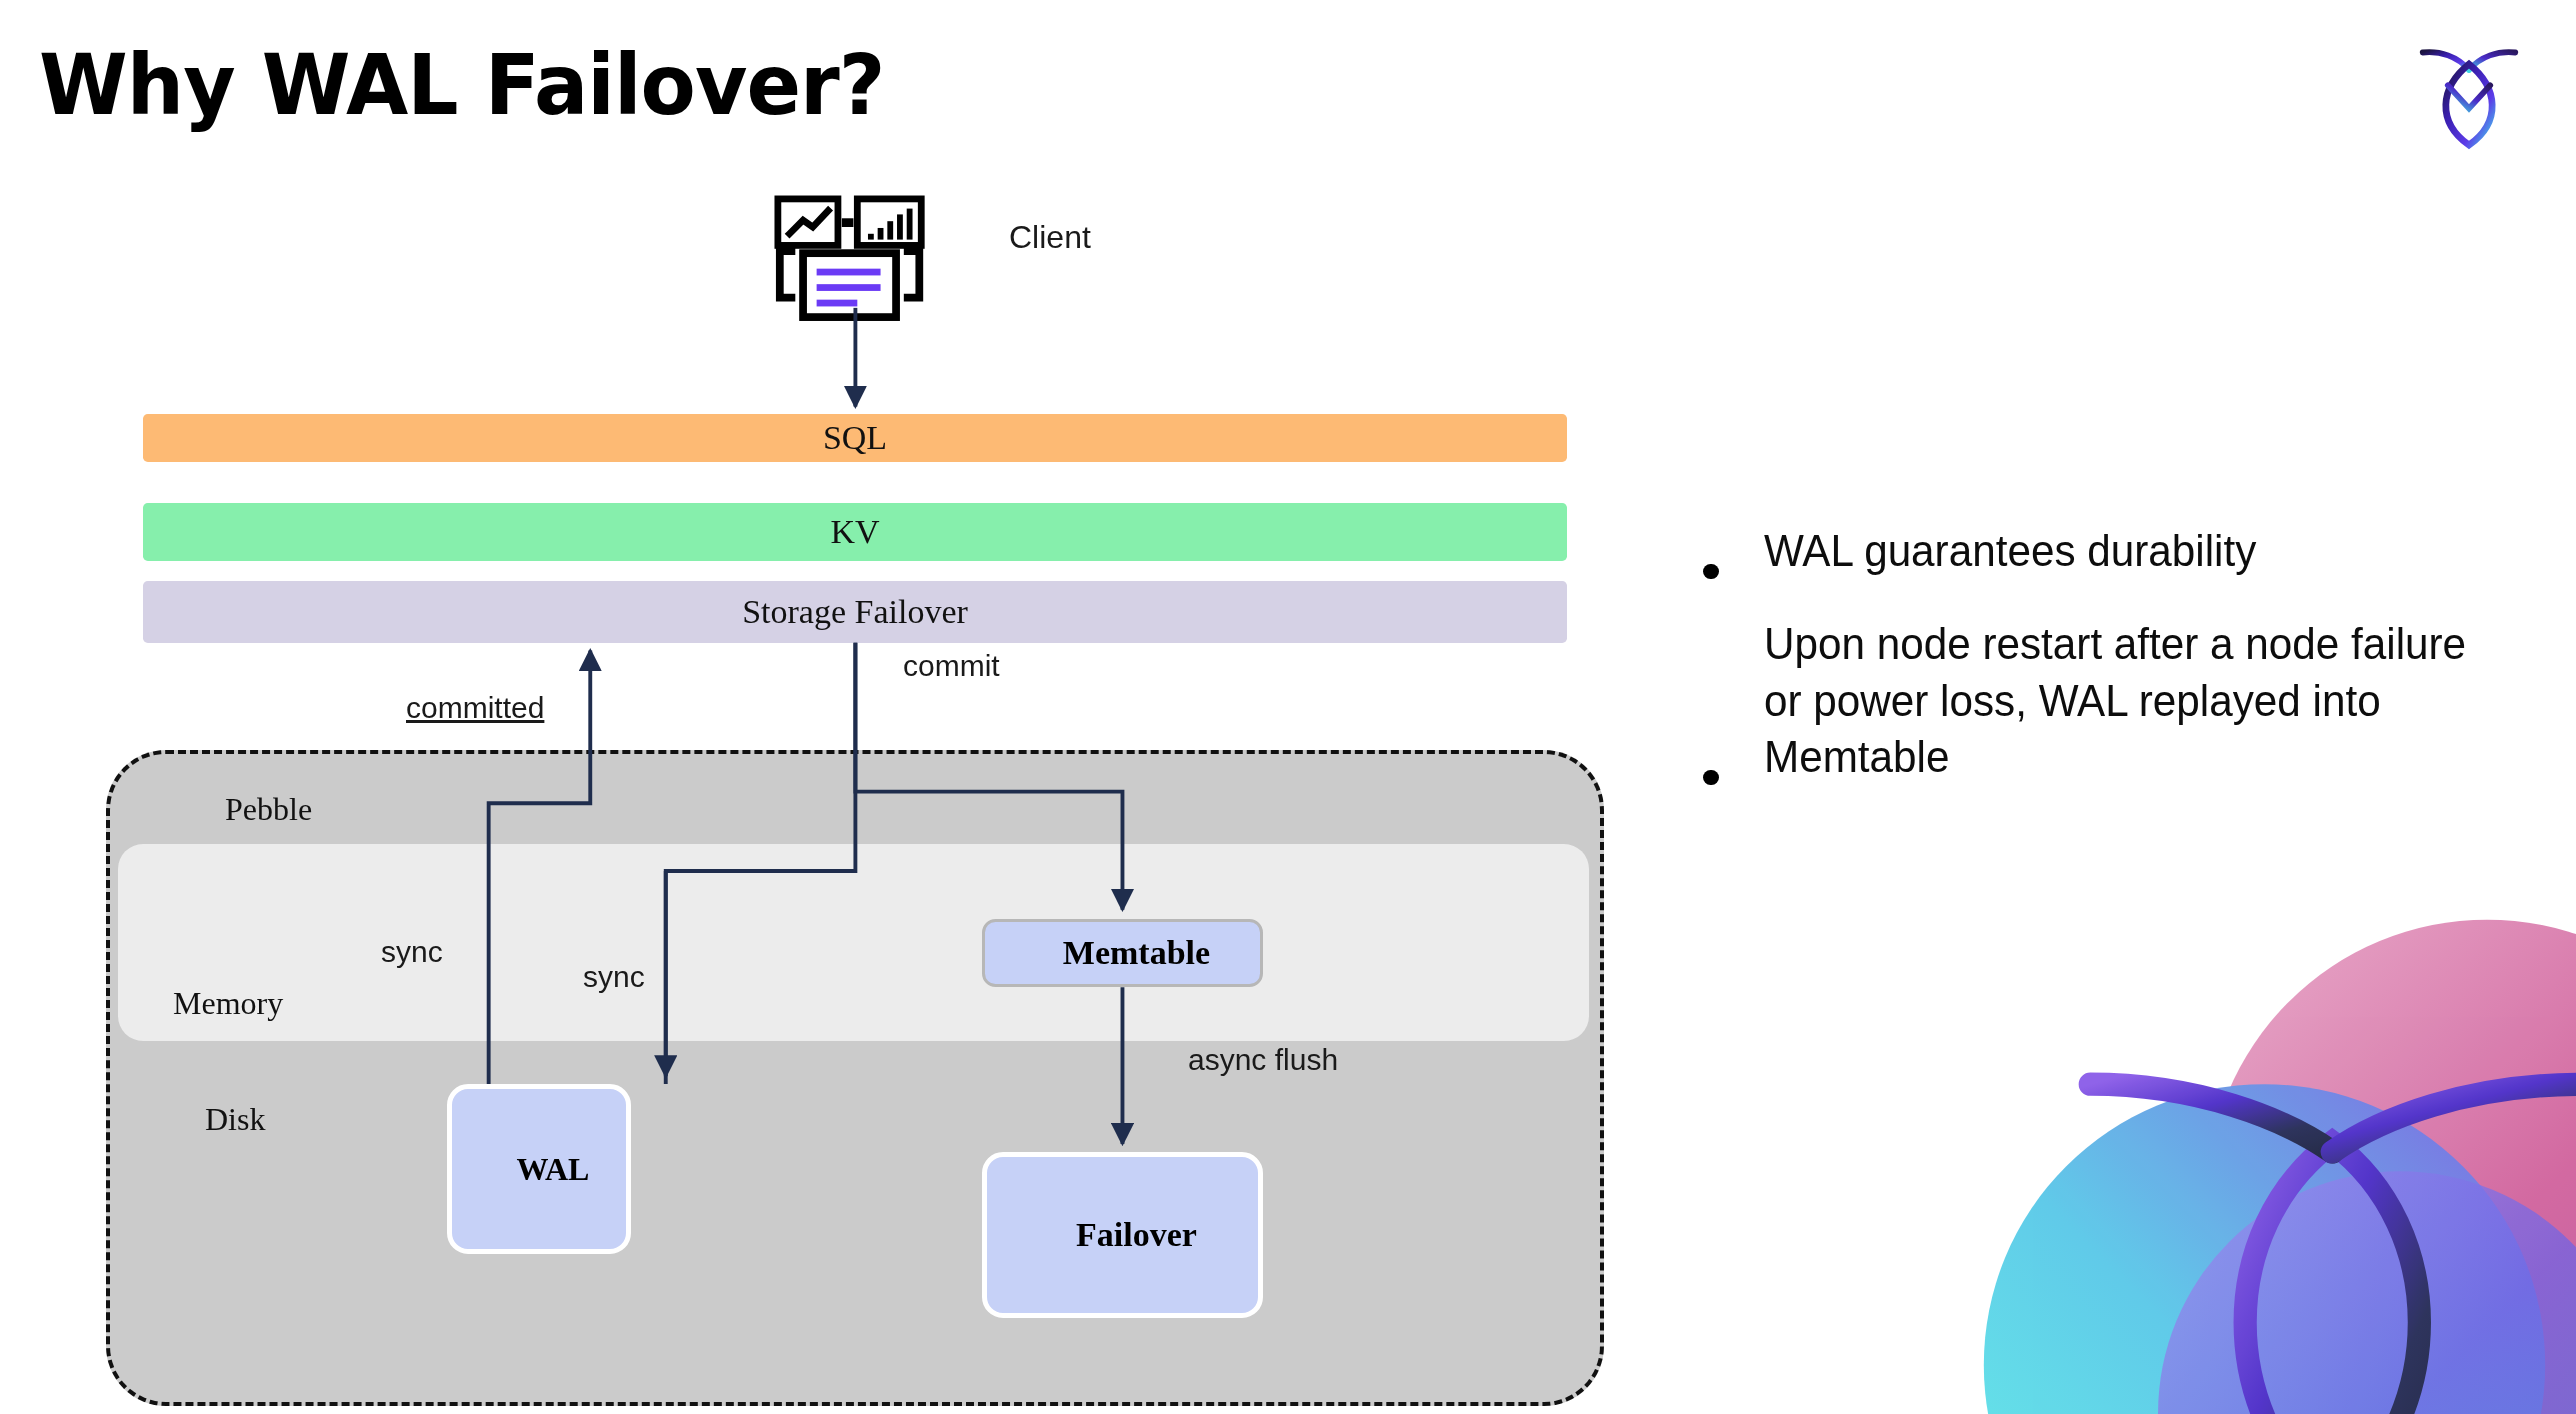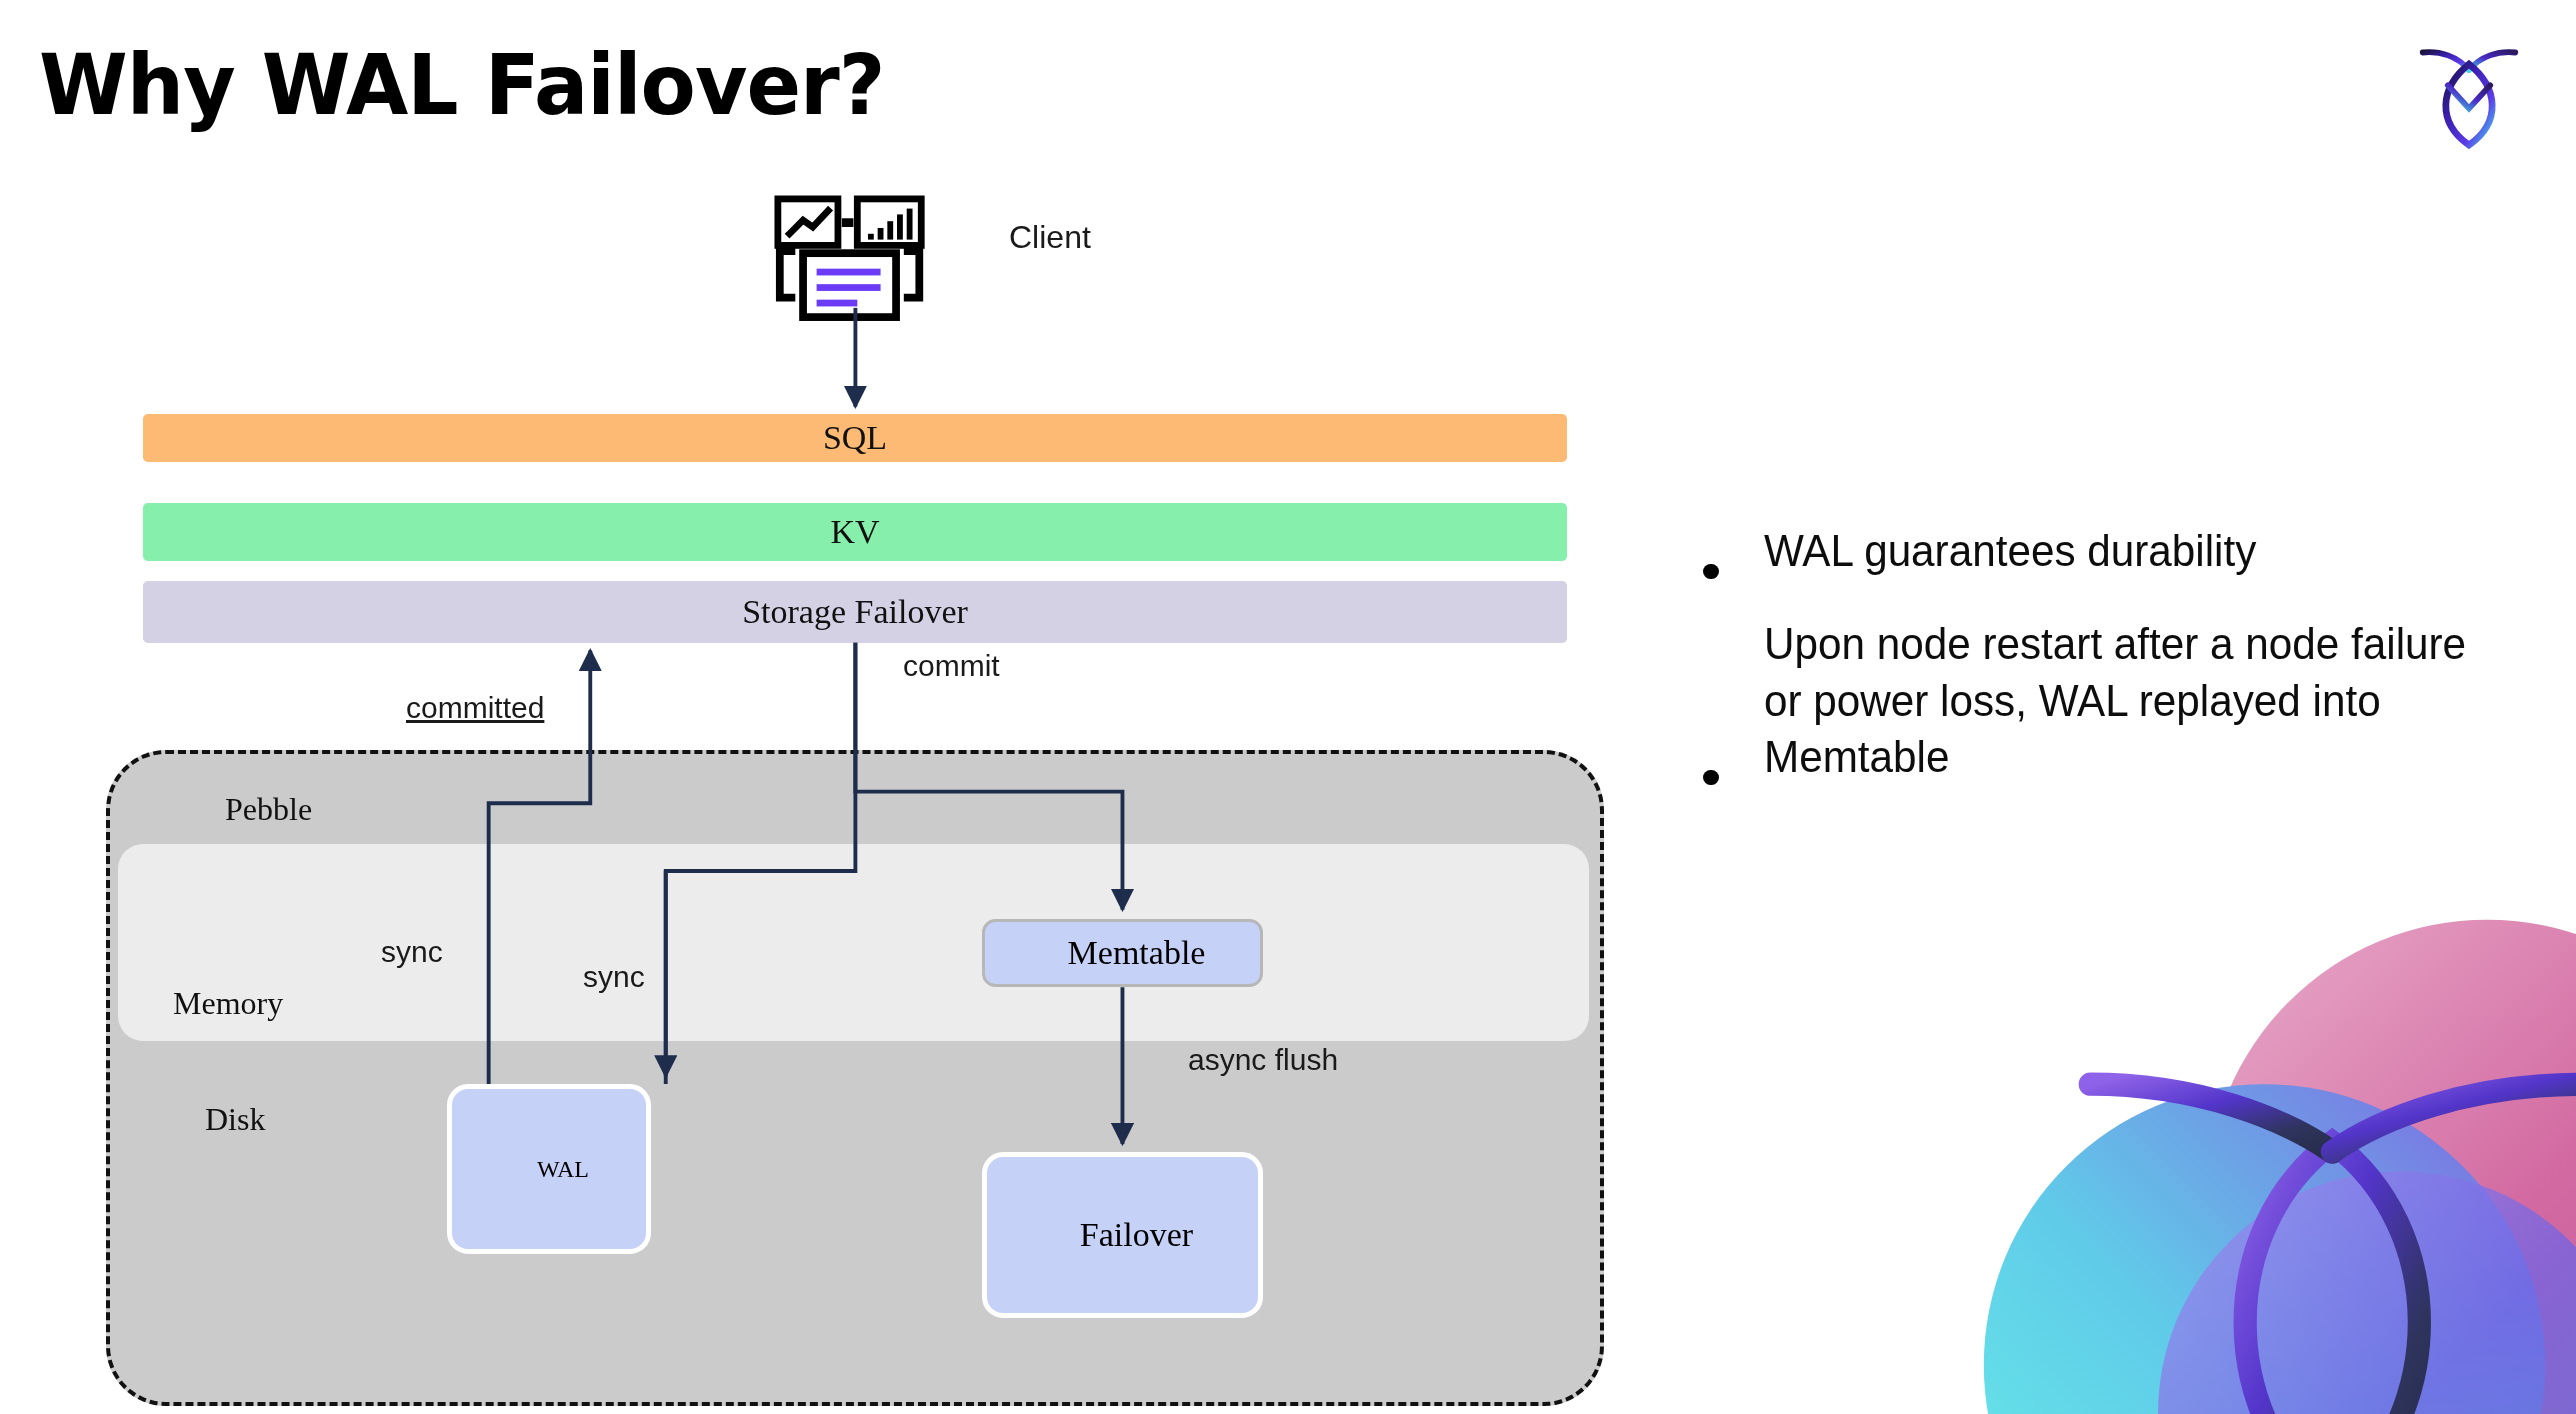--- a/index.html
+++ b/index.html
@@ -90,34 +90,34 @@
     font-family:"Liberation Serif", serif;
     font-size:32px;color:#111;
   }
 
   
   .node{
     position:absolute;
     background:#C6D1F7;
     display:flex;align-items:center;justify-content:center;
     font-family:"Liberation Serif", serif;
-    font-weight:normal;
+    font-weight:bold;
     color:#000;
     box-sizing:border-box;
     padding-left:28px;
   }
   .node-memtable{
     left:982px;top:919px;width:281px;height:68px;
     border:3.9px solid #B7B7B7;border-radius:13.5px;
     font-size:34px;
   }
   .node-wal{
-    left:447px;top:1084px;width:204px;height:170px;
+    left:447px;top:1084px;width:184px;height:170px;
     border:5.8px solid #ffffff;border-radius:21px;
-    font-size:24px;
+    font-size:32px;
   }
   .node-sstable{
     left:982px;top:1152px;width:281px;height:166px;
     border:5.8px solid #ffffff;border-radius:21px;
     font-size:34px;
   }
 
   
   .wires{position:absolute;left:0;top:0;width:1645px;height:1415px;pointer-events:none;}
 

